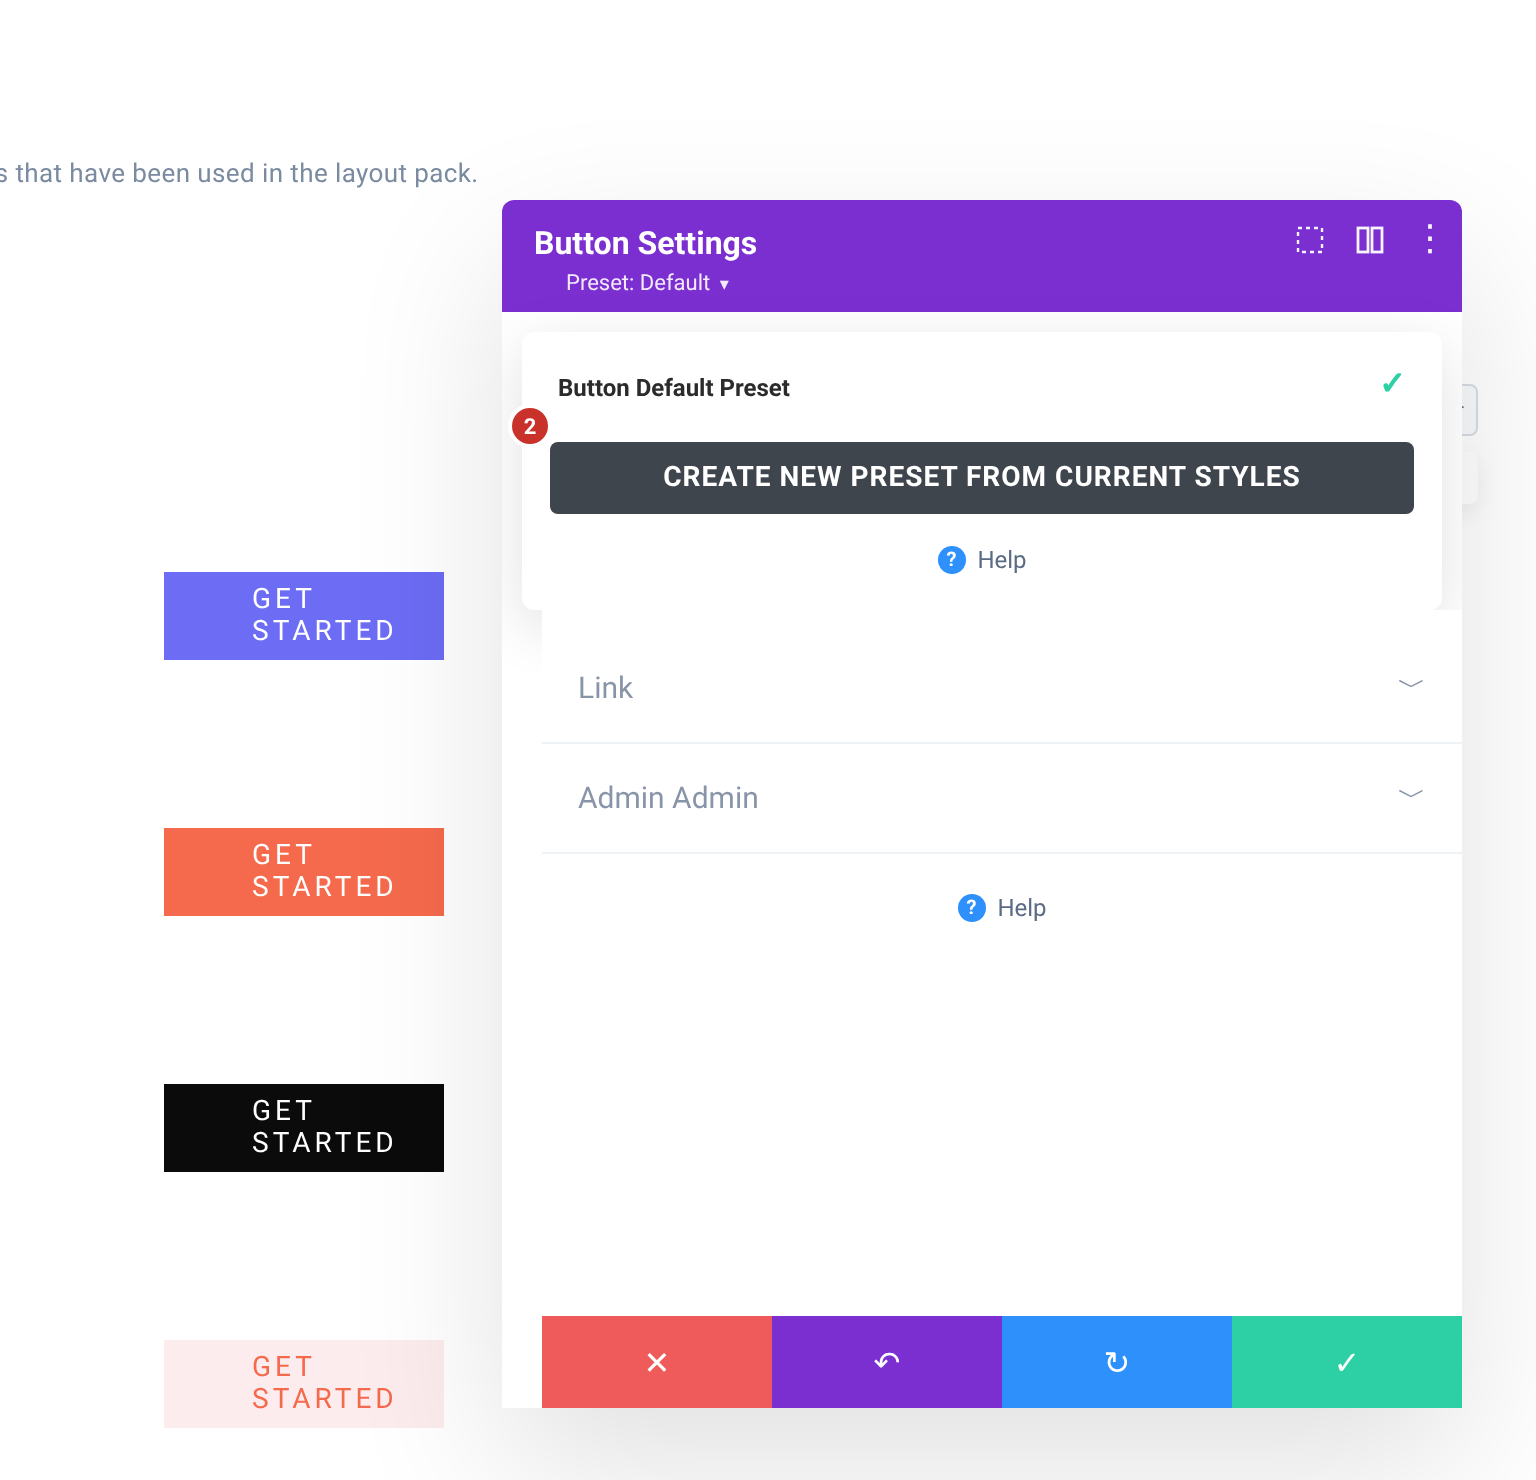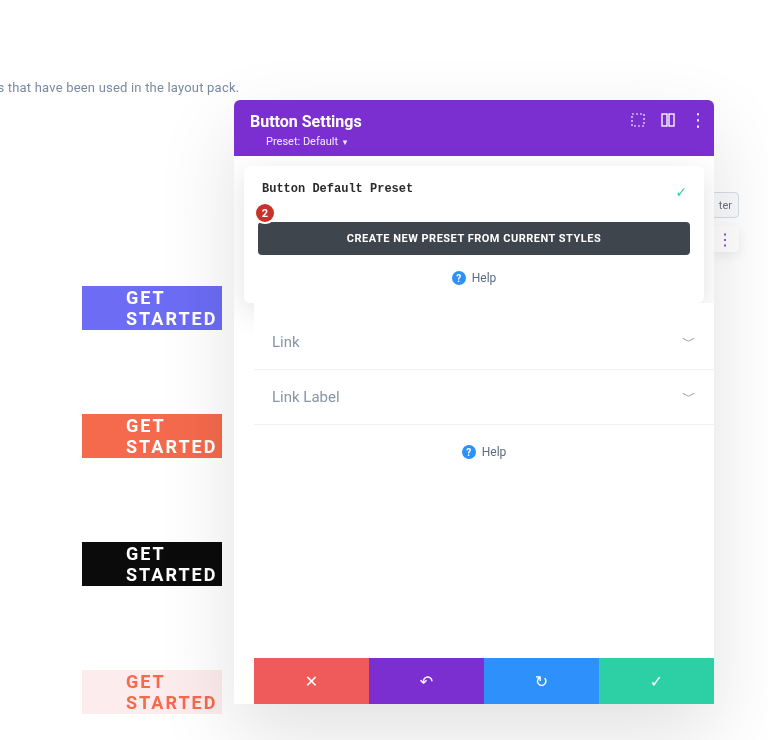--- a/index.html
+++ b/index.html
@@ -1,27 +1,27 @@
 <!DOCTYPE html>
 <html><head>
 <meta charset="utf-8">
 <style>
   * { box-sizing: border-box; margin: 0; padding: 0; }
   html, body { width: 768px; height: 740px; font-family: -apple-system, BlinkMacSystemFont, "Segoe UI", Roboto, Helvetica, Arial, sans-serif; background: #fff; overflow: hidden; }
   .page-bg-text { position: absolute; top: 80px; left: -10px; color: #7a8aa0; font-size: 13px; letter-spacing: .2px; }
   .buttons-col { position: absolute; top: 286px; left: 82px; display: flex; flex-direction: column; gap: 84px; }
-  .sample-btn { width: 140px; height: 44px; display: flex; align-items: center; justify-content: center; font-size: 18px; font-weight: 700; letter-spacing: 2px; padding-left: 44px; }
+  .sample-btn { width: 140px; height: 44px; display: flex; align-items: center; justify-content: center; font-size: 14px; font-weight: 400; letter-spacing: 2px; padding-left: 44px; }
   .btn-purple { background: #6c6cf5; color: #fff; }
   .btn-orange { background: #f56a4c; color: #fff; }
   .btn-black  { background: #0b0b0b; color: #fff; }
   .btn-pink   { background: #fdecee; color: #f56a4c; }
 
   
   .panel {
-    position: absolute; top: 100px; left: 234px; width: 480px; height: 604px;
+    position: absolute; top: 100px; left: 251px; width: 480px; height: 604px;
     background: #fff; border-radius: 6px 6px 0 0;
     box-shadow: 0 30px 80px rgba(0,0,0,0.12);
     display: flex; flex-direction: column; overflow: hidden;
   }
   .panel-header {
     background: #7b2fd1; color: #fff; padding: 12px 16px 8px 16px;
     position: relative;
   }
   .panel-title { font-size: 16px; font-weight: 700; }
   .panel-sub { font-size: 11px; opacity: .9; margin-top: 4px; margin-left: 16px; }
@@ -29,25 +29,25 @@
   .hdr-icons { position: absolute; right: 8px; top: 12px; display: flex; gap: 14px; align-items: center; }
   .hdr-icon { width: 16px; height: 16px; display: inline-flex; align-items: center; justify-content: center; color: #fff; opacity: .95; font-size: 16px; }
   .hdr-dots { font-size: 18px; line-height: 1; }
 
   .preset-card {
     margin: 10px 10px 0 10px; background: #fff; border-radius: 6px;
     box-shadow: 0 8px 30px rgba(0,0,0,0.12);
     padding: 14px 14px 18px 14px;
     position: relative;
   }
-  .preset-row { display: flex; align-items: flex-start; justify-content: space-between; font-size: 12px; font-weight: 700; color: #2b2b2b; padding: 2px 4px 14px 4px; font-family: Liberation Mono, monospace; }
+  .preset-row { display: flex; align-items: flex-end; justify-content: space-between; font-size: 12px; font-weight: 700; color: #2b2b2b; padding: 2px 4px 14px 4px; }
   .check { color: #2dcfa4; font-size: 16px; font-weight: 700; }
   .wide-btn {
     background: #3e454d; color: #fff; text-align: center;
-    font-size: 11px; font-weight: 700; letter-spacing: .5px;
+    font-size: 14px; font-weight: 700; letter-spacing: .5px;
     padding: 10px 8px; border-radius: 4px; margin-top: 6px; cursor: pointer;
   }
   .help-row-top { display: flex; align-items: center; justify-content: center; gap: 6px; margin-top: 16px; color: #5b6b84; font-size: 12px; }
   .help-row { display: flex; align-items: center; justify-content: center; gap: 6px; margin-top: 20px; color: #5b6b84; font-size: 12px; }
   .help-icon { width: 14px; height: 14px; border-radius: 50%; background: #2e90fa; color: #fff; font-size: 10px; display: inline-flex; align-items: center; justify-content: center; font-weight: 700; }
 
   .collapsible {
     display: flex; align-items: center; justify-content: space-between;
     padding: 18px 18px; color: #8894a8; font-size: 15px;
     border-bottom: 1px solid #eef1f5;
@@ -145,21 +145,21 @@
   </div>
 
   <div class="panel-body">
 
     <div class="collapsible" style="margin-top:12px;">
       <span>Link</span>
       <span class="chev">﹀</span>
     </div>
 
     <div class="collapsible">
-      <span>Link Label</span>
+      <span>Admin Admin</span>
       <span class="chev">﹀</span>
     </div>
 
     <div class="help-row">
       <span class="help-icon">?</span>
       <span>Help</span>
     </div>
 
     <div class="footerbar">
       <div class="fb-red">

